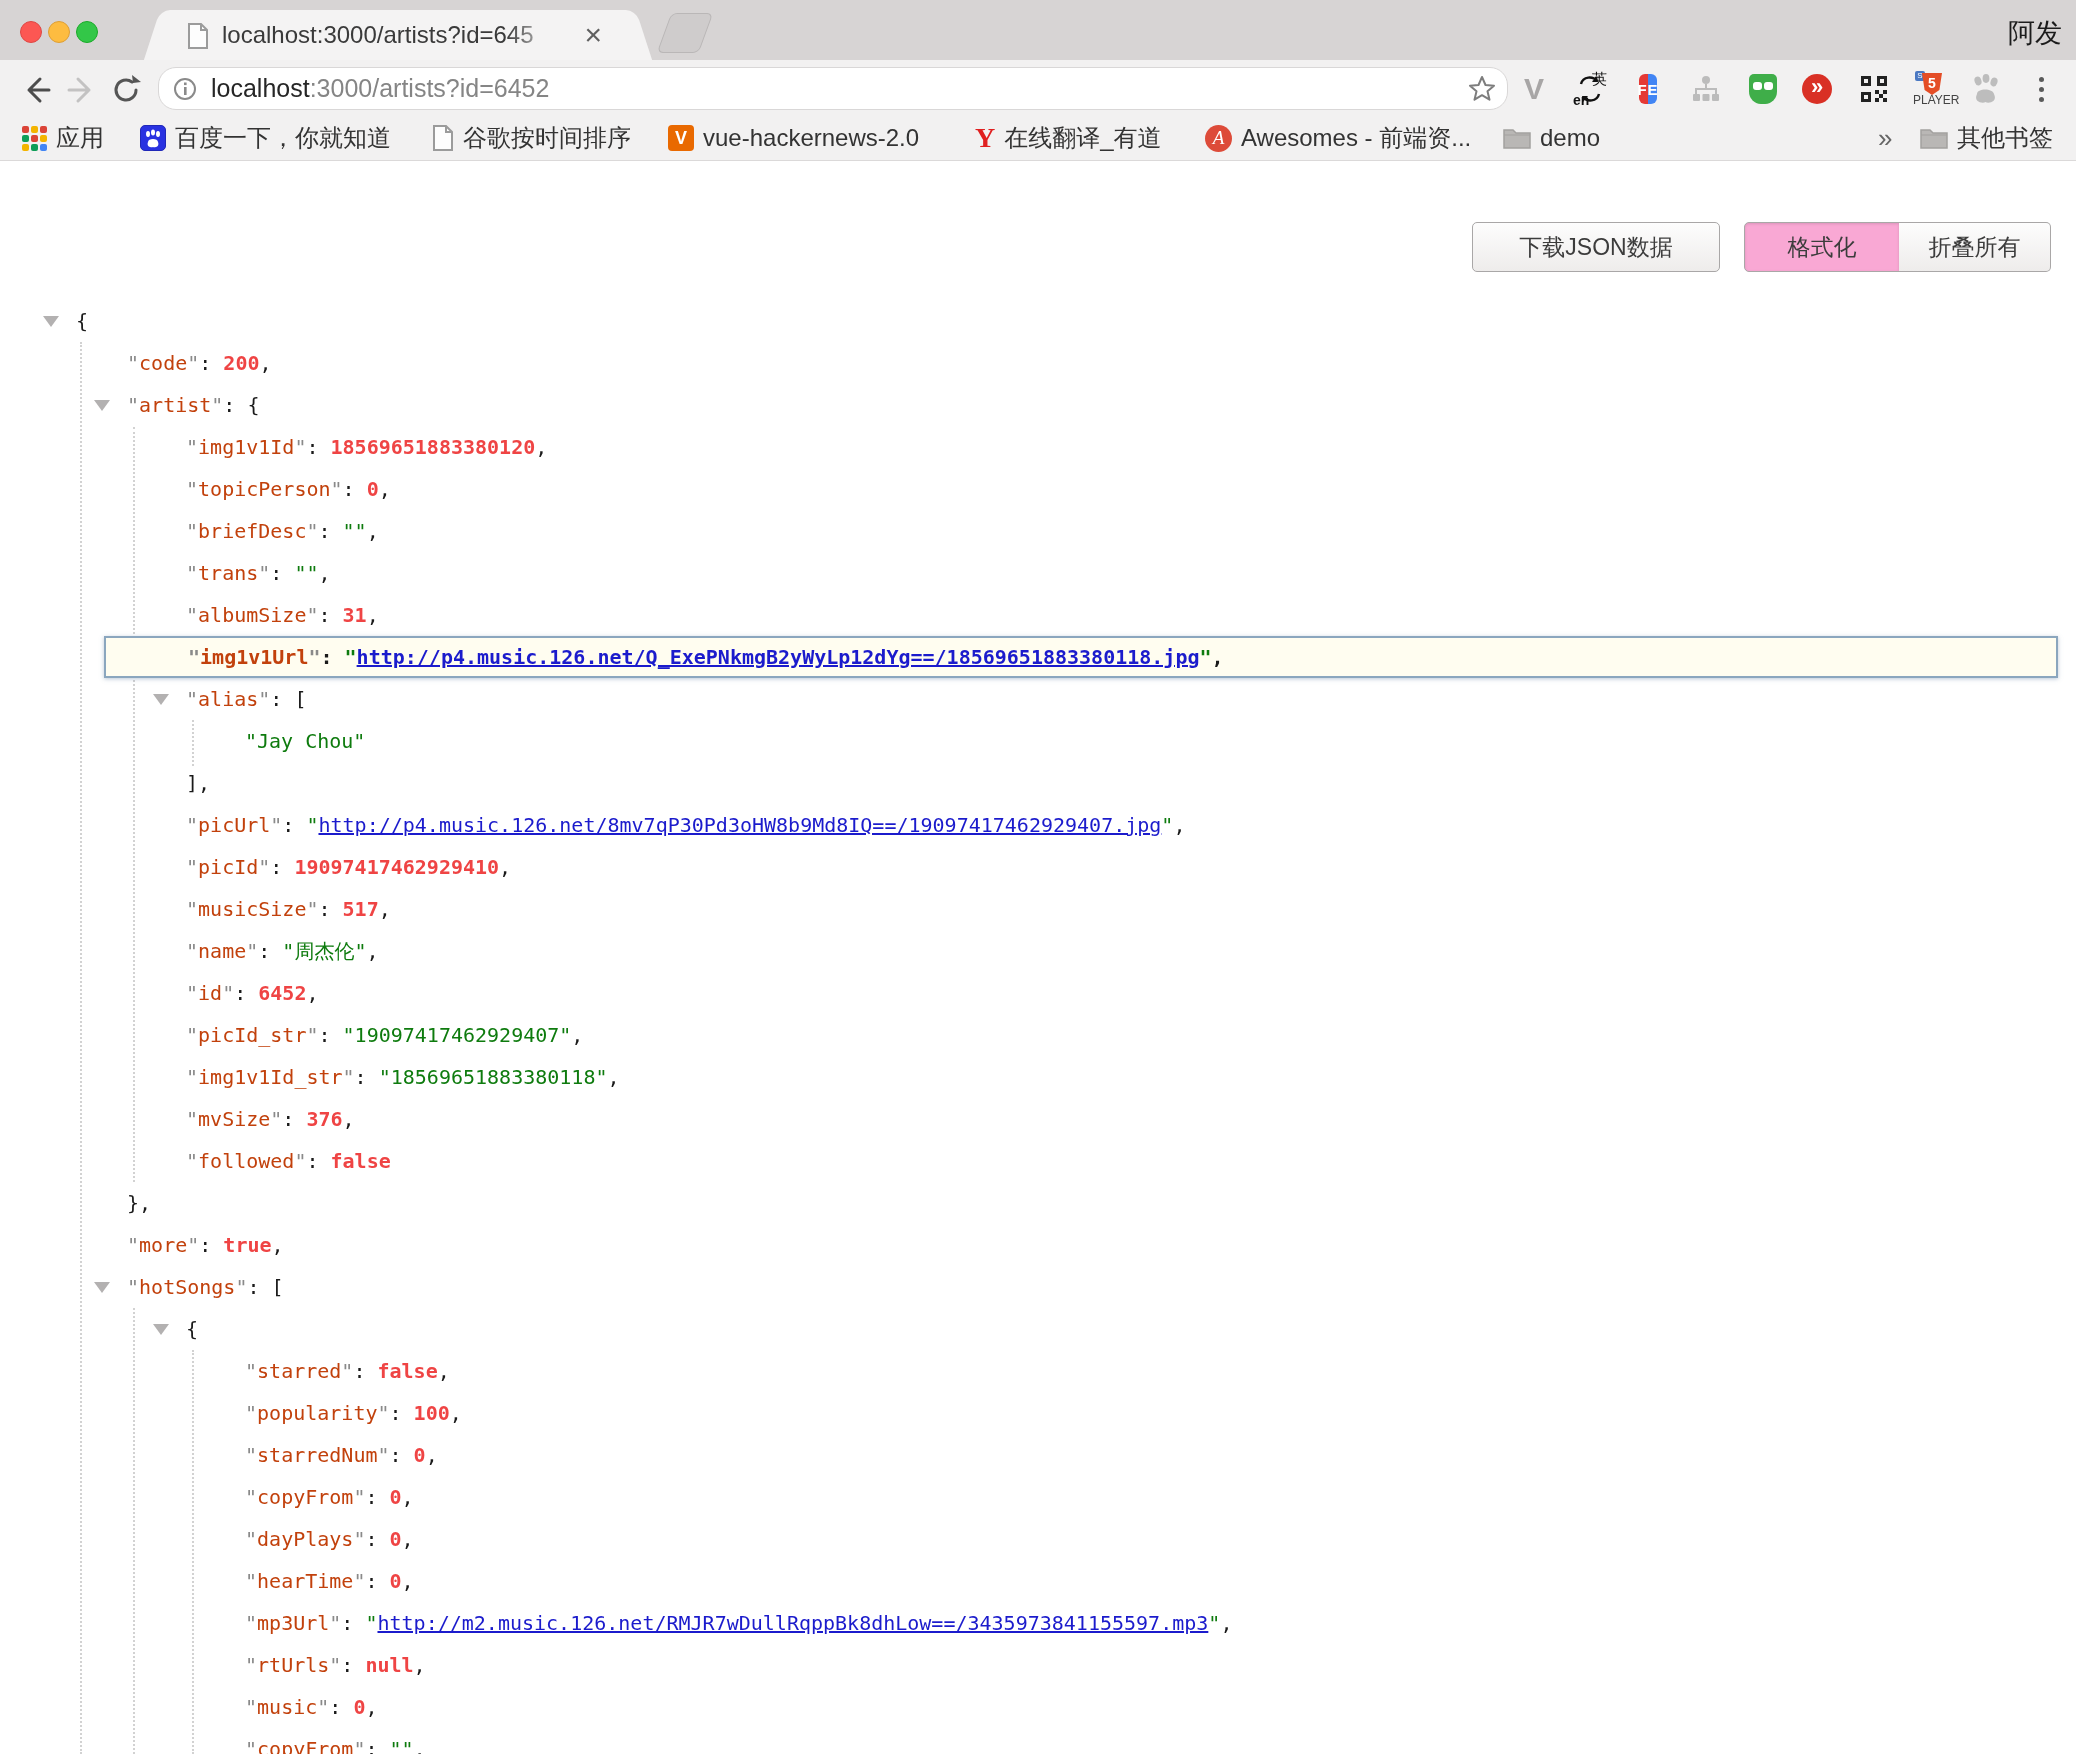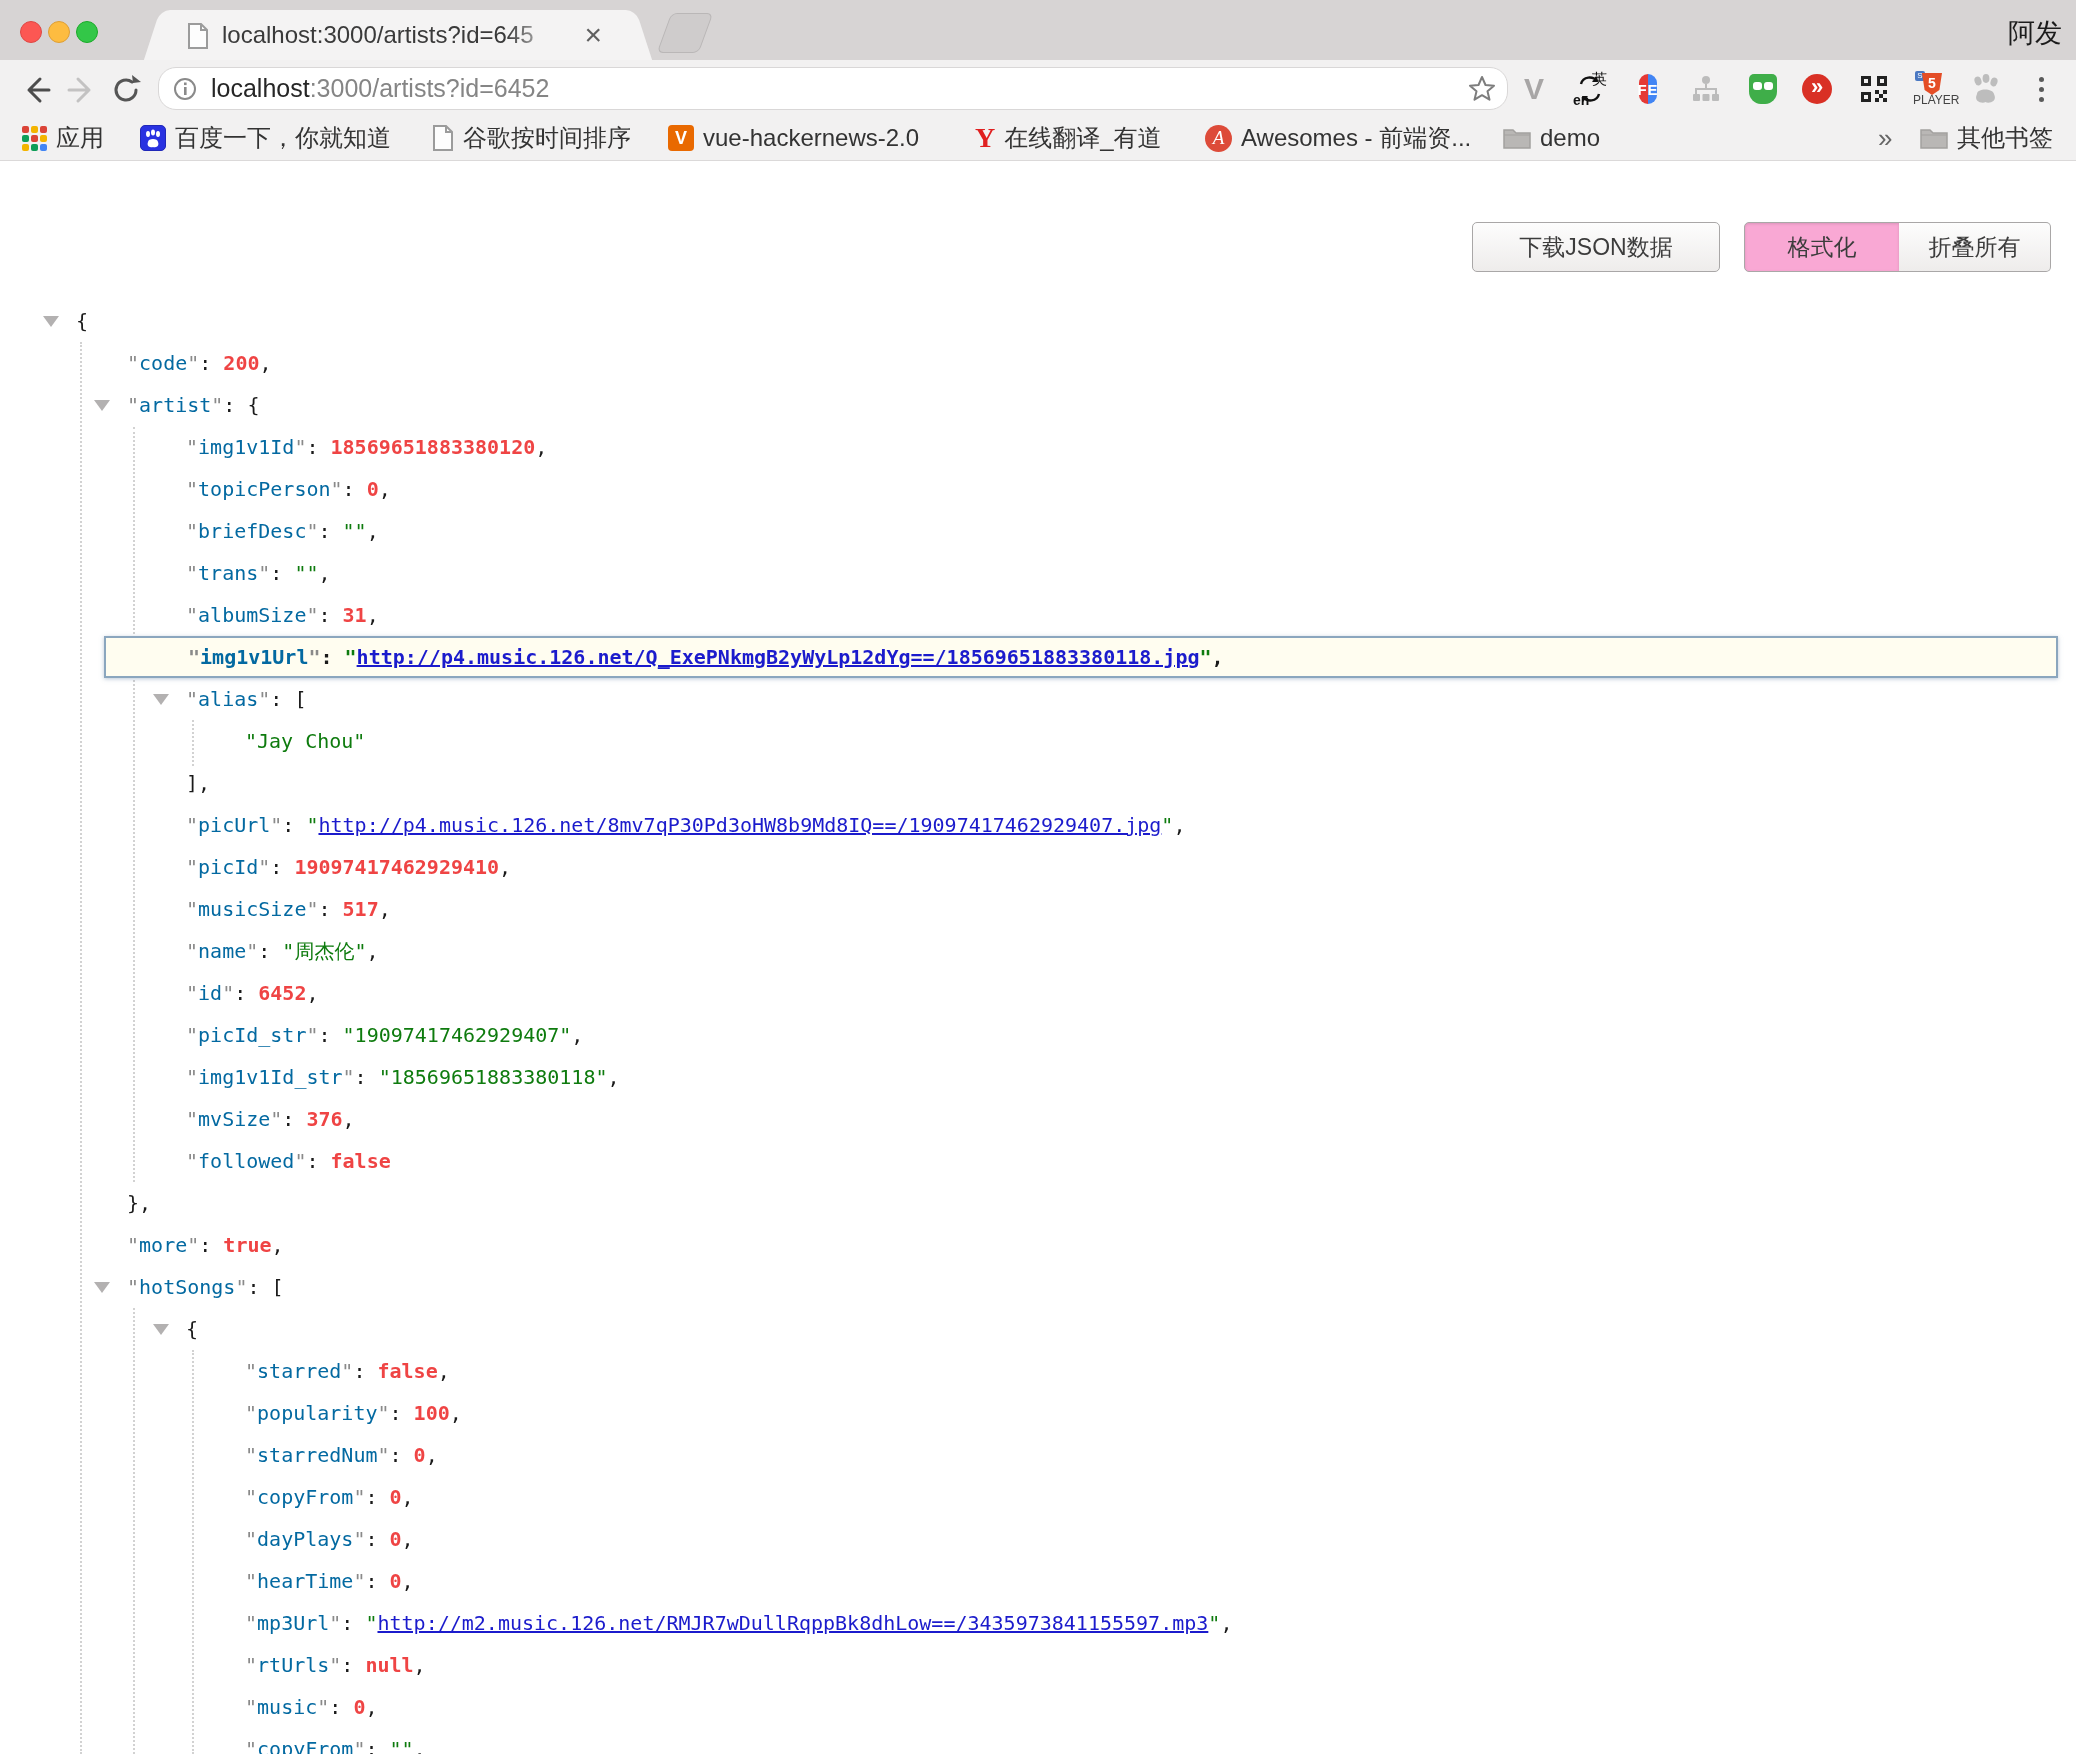--- a/index.html
+++ b/index.html
@@ -36,21 +36,21 @@
   .urlbar { position:absolute; left:158px; top:7px; width:1350px; height:43px; background:#fff;
             border:1px solid #d9d7d7; border-radius:18px; }
   .url-text { position:absolute; left:52px; top:6px; font-size:25px; white-space:nowrap; }
   .url-text .host { color:#262626; }
   .url-text .rest { color:#858585; }
   .info-icon { position:absolute; left:14px; top:9px; }
   .star-icon { position:absolute; right:10px; top:6px; }
   .extbtn { position:absolute; top:11px; width:36px; height:36px; display:flex;
             align-items:center; justify-content:center; }
   .vimium-v { font-size:30px; font-weight:bold; color:#a8a6a6; }
-  .fe-box { width:18px; height:30px; border-radius:14px; color:#fff; font-weight:bold; font-size:15px;
+  .fe-box { width:18px; height:30px; border-radius:6px; color:#fff; font-weight:bold; font-size:15px;
             display:flex; align-items:center; justify-content:center; letter-spacing:1px;
             background:linear-gradient(90deg,#e53935 50%,#4285f4 50%); }
   .tm-box { width:28px; height:30px; background:#3fae49; border-radius:5px 5px 42% 42%; position:relative; }
   .tm-box i { position:absolute; top:8px; width:9px; height:8px; background:#fff; border-radius:3px; }
   .tm-box i.l { left:4px; } .tm-box i.r { right:4px; }
   .ff-box { width:30px; height:30px; background:#d93025; border-radius:50%; color:#fff; font-weight:bold;
             font-size:22px; display:flex; align-items:center; justify-content:center; line-height:1; padding-bottom:4px;}
   .h5wrap { position:relative; width:36px; height:36px; }
   .h5shield { position:absolute; left:9px; top:2px; width:20px; height:22px; background:#e44d26;
               clip-path:polygon(0 0,100% 0,87% 77%,50% 100%,13% 77%); color:#fff; font-size:14px;
@@ -97,21 +97,21 @@
   .json { position:absolute; left:0; top:138px; width:100%;
           font-family:"DejaVu Sans Mono",monospace; font-size:20px; color:#1a1a1a; }
   .row { position:relative; height:42px; line-height:42px; white-space:pre; }
   .ind0 { padding-left:76px; }  .ind1 { padding-left:127px; }
   .ind2 { padding-left:186px; } .ind3 { padding-left:245px; }
   .tri { position:absolute; top:16px; width:0; height:0; border-left:8px solid transparent;
          border-right:8px solid transparent; border-top:11px solid #b3b1b1; }
   .ind0 > .tri { left:43px; }  .ind1 > .tri { left:94px; }
   .ind2 > .tri { left:153px; }
   .q  { color:#8a8a8a; }
-  .k  { color:#0369a1; }
+  .k  { color:#c2410c; }
   .p  { color:#1a1a1a; }
   .num { color:#ef4444; font-weight:bold; }
   .str { color:#0e7b0e; }
   .lnk { color:#1b1bcc; text-decoration:underline; cursor:pointer; }
   .row.hl { height:42px; background:#fffdf0; border:2px solid #8ba6be;
             margin-left:104px; margin-right:18px; padding-left:82px; line-height:38px;
             box-shadow:0 1px 4px rgba(120,145,175,.5); font-weight:bold; }
 </style>
 </head>
 <body>

